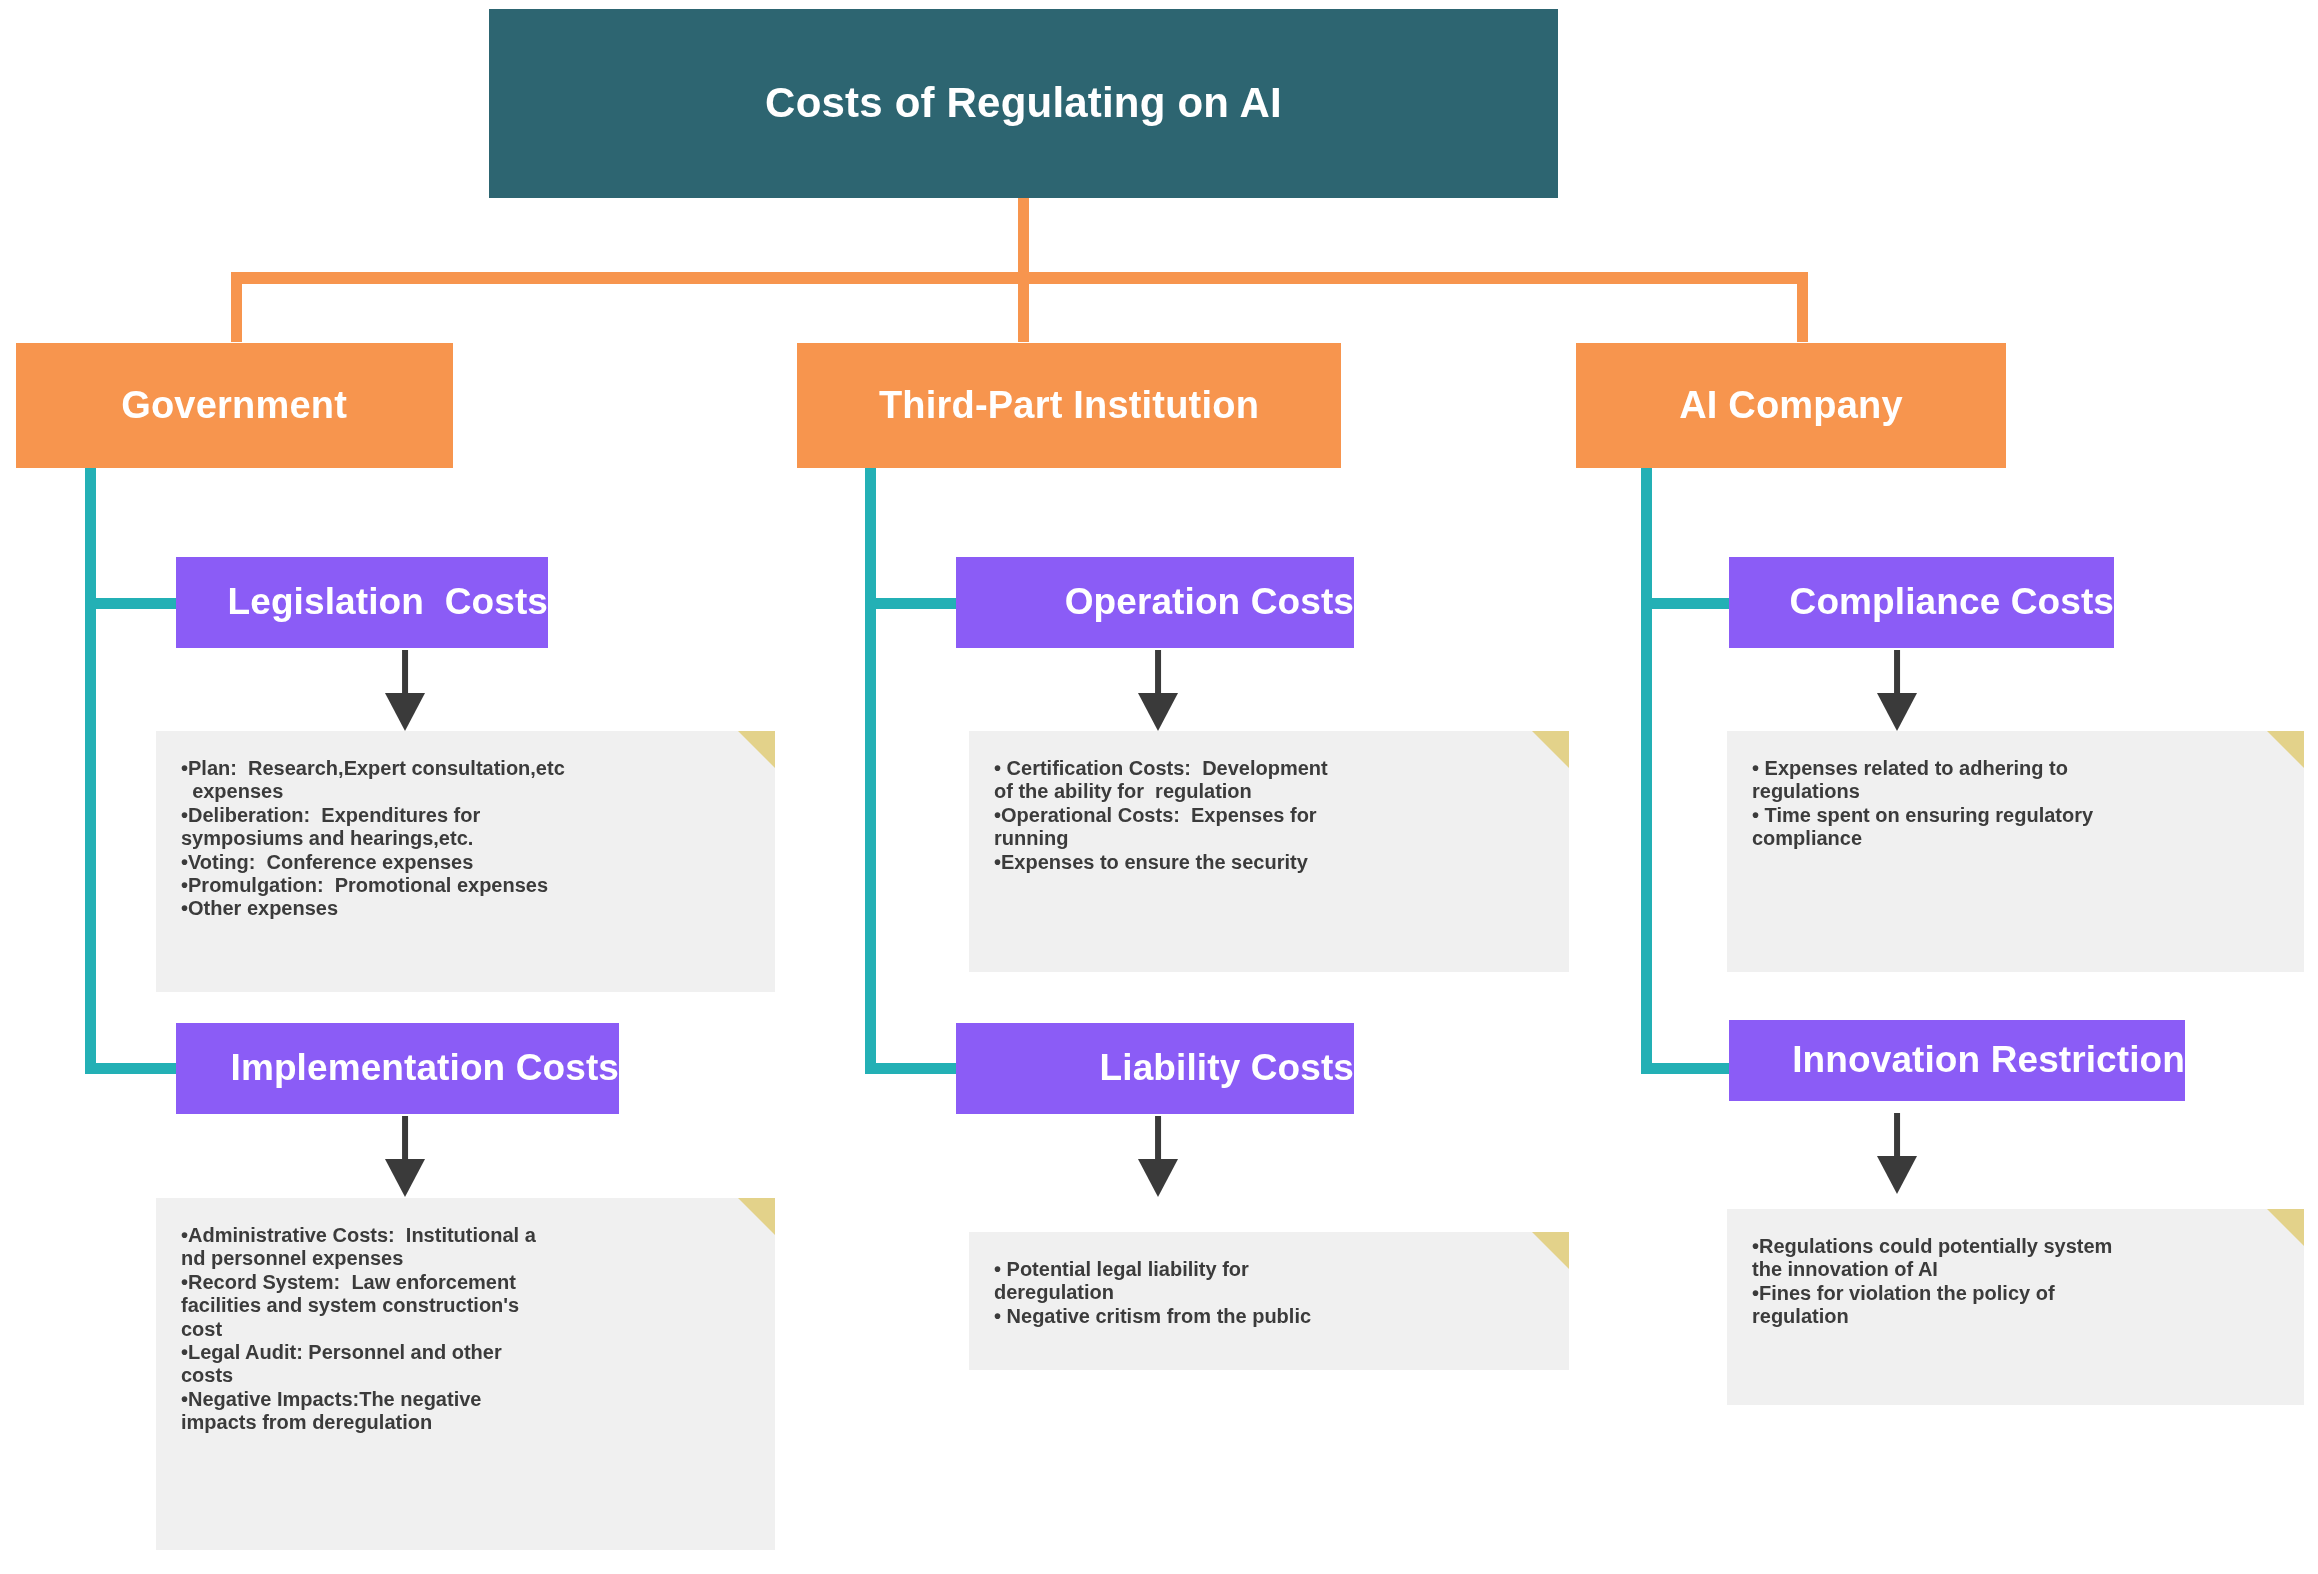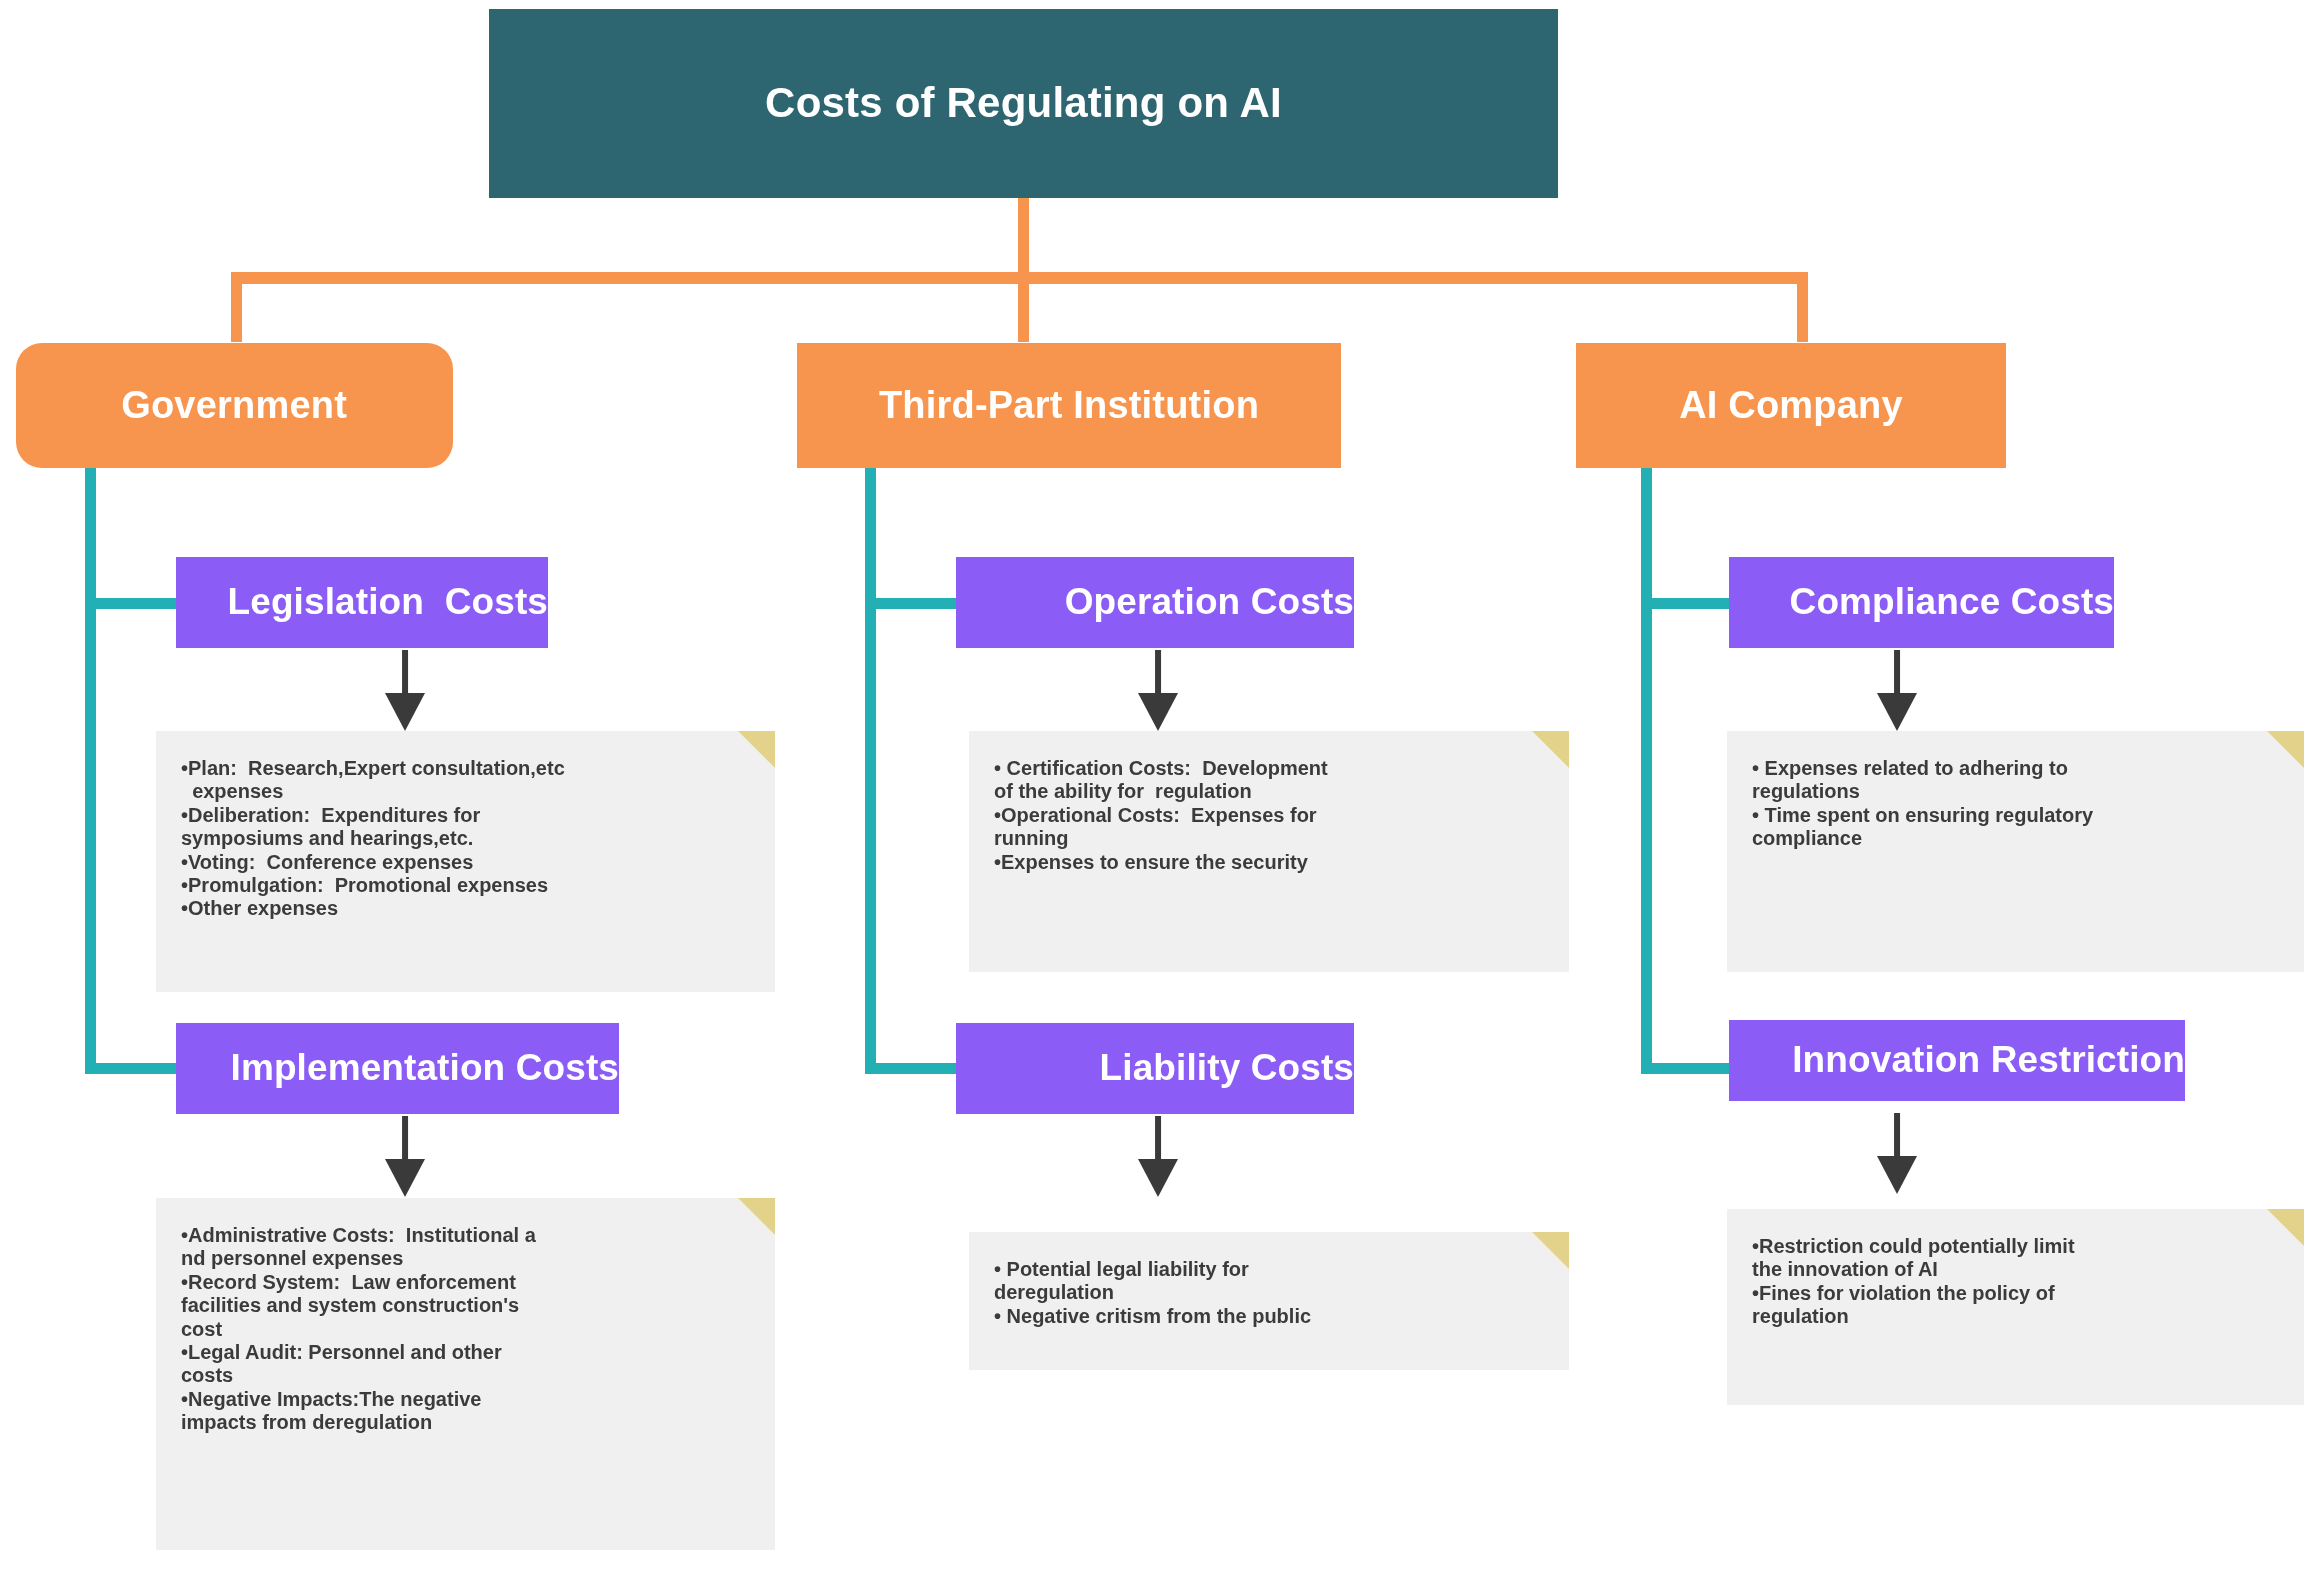--- a/index.html
+++ b/index.html
@@ -121,21 +121,21 @@
   <div class="box title-box" style="left:489px; top:9px; width:1069px; height:189px;">
     <span>Costs of Regulating on AI</span>
   </div>
 
   <div class="conn" style="left:1018px; top:198px; width:11px; height:77px;"></div>
   <div class="conn" style="left:231px; top:272px; width:1577px; height:11.7px;"></div>
   <div class="conn" style="left:231px; top:272px; width:11px; height:70px;"></div>
   <div class="conn" style="left:1018px; top:272px; width:11px; height:70px;"></div>
   <div class="conn" style="left:1797px; top:272px; width:11px; height:70px;"></div>
 
-  <div class="box branch-box" style="left:15.6px; top:343px; width:437px; height:125px;border-radius:26px;">
+  <div class="box branch-box" style="left:15.6px; top:343px; width:437px; height:125px;">
     <span>Government</span>
   </div>
 
   <div class="conn-teal" style="left:85px; top:468px; width:11px; height:606px;"></div>
   <div class="conn-teal" style="left:85px; top:598px; width:93px; height:11px;"></div>
   <div class="conn-teal" style="left:85px; top:1063px; width:93px; height:11px;"></div>
 
   <div class="box cat-box" style="left:176px; top:557px; width:372px; height:91px;">
     <span>Legislation  Costs</span>
   </div>
@@ -249,20 +249,20 @@
     <span>Innovation Restriction</span>
   </div>
 
   <div class="arrow" style="left:1897px; top:1113px; height:82px;">
     <div class="shaft" style="height:46px;"></div>
     <div class="head" style="top:43px;"></div>
   </div>
 
   <div class="note" style="left:1727px; top:1209px; width:577px; height:196px;">
     <div class="fold"></div>
-    <span class="ln">•Restriction could potentially limit</span>
+    <span class="ln">•Regulations could potentially system</span>
     <span class="ln">the innovation of AI</span>
     <span class="ln">•Fines for violation the policy of</span>
     <span class="ln">regulation</span>
   </div>
 
 </div>
 
 
 </body></html>

